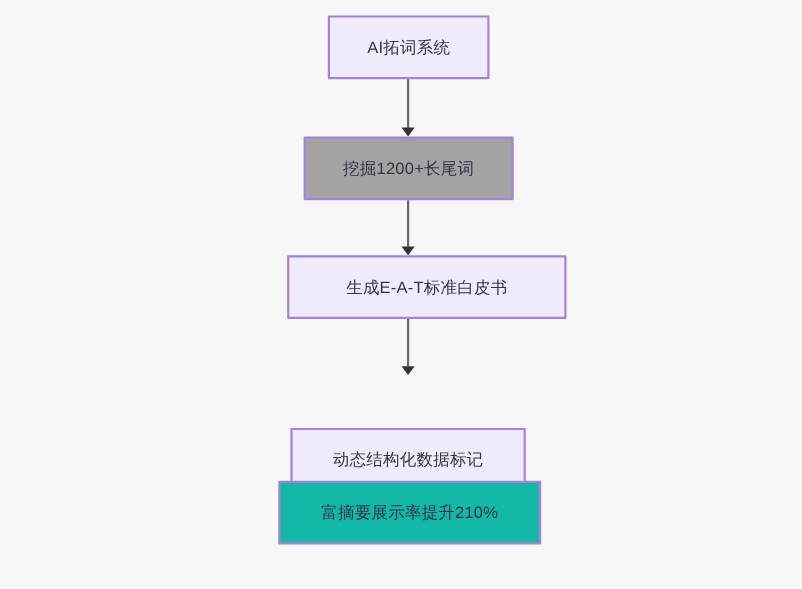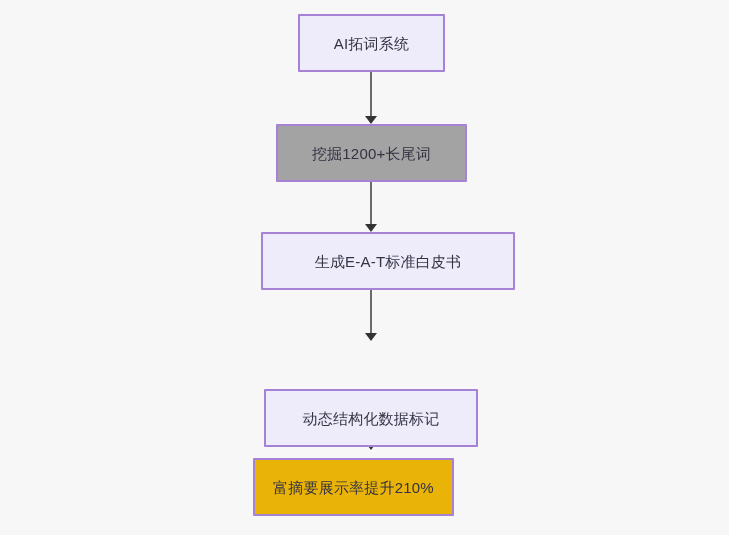--- a/index.html
+++ b/index.html
@@ -83,16 +83,16 @@
     </div>
     <div class="node" style="left: 276px; top: 124px; width: 191px; height: 58px; background: #a3a3a3; border-color: rgb(166, 130, 214); color: rgb(51, 51, 68);">
       <span class="node-label">挖掘1200+长尾词</span>
     </div>
     <div class="node" style="left: 261px; top: 232px; width: 254px; height: 58px; background: rgb(238, 236, 251); border-color: rgb(166, 130, 214); color: rgb(51, 51, 68);">
       <span class="node-label">生成E-A-T标准白皮书</span>
     </div>
     <div class="node" style="left: 264px; top: 341px; width: 214px; height: 58px; background: rgb(238, 236, 251); border-color: rgb(166, 130, 214); color: rgb(51, 51, 68); margin-top: 48px;">
       <span class="node-label">动态结构化数据标记</span>
     </div>
-    <div class="node" style="left: 253px; top: 458px; width: 201px; height: 58px; background: #eab308; border-color: rgb(166, 130, 214); color: rgb(51, 51, 68);">
+    <div class="node" style="left: 253px; top: 437px; width: 239px; height: 58px; background: #14b8a6; border-color: rgb(166, 130, 214); color: rgb(51, 51, 68);">
       <span class="node-label">富摘要展示率提升210%</span>
     </div>
   </div>
 
 </body></html>

